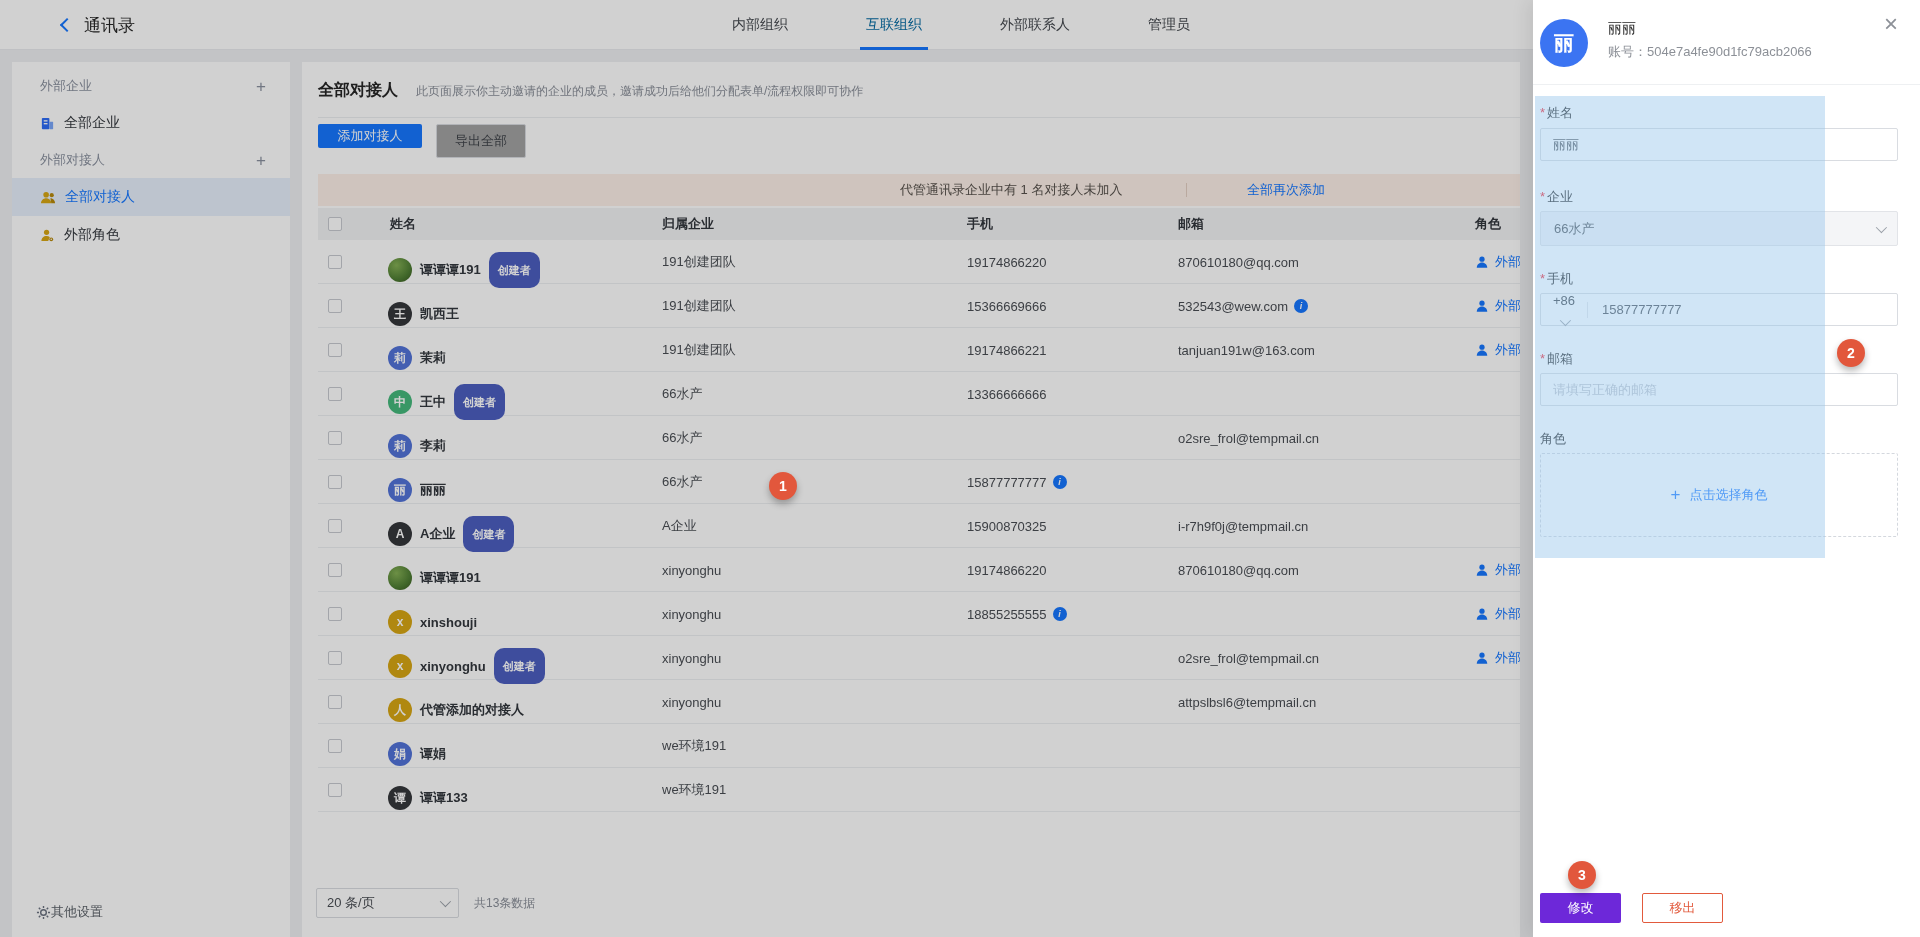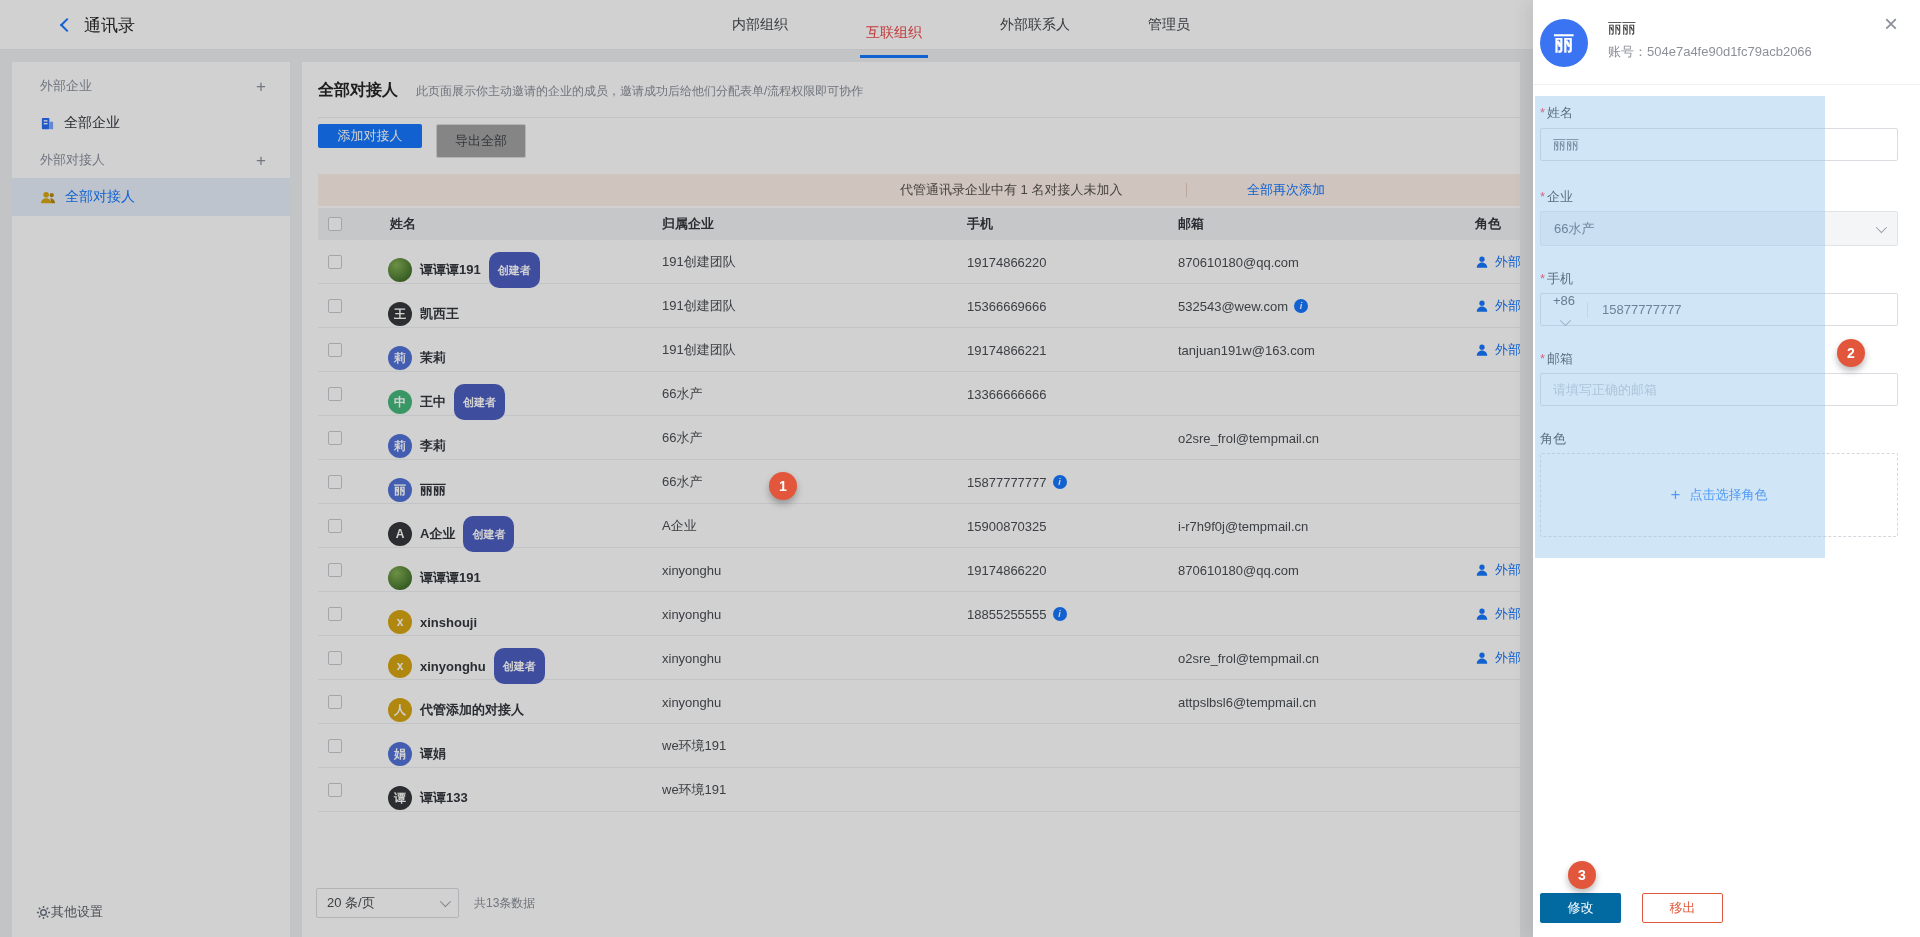--- a/index.html
+++ b/index.html
@@ -5,21 +5,21 @@
   * { margin:0; padding:0; box-sizing:border-box; }
   html,body { width:1920px; height:937px; overflow:hidden; }
   body { position:relative; background:#eef0f2; font-family:"Liberation Sans","DejaVu Sans",sans-serif; color:#33373d; }
 
   
   .topbar { position:absolute; left:0; top:0; width:1920px; height:50px; background:#ffffff; border-bottom:1px solid #e9ebee; }
   .back { position:absolute; left:62px; top:0; height:50px; display:flex; align-items:center; gap:12px; font-size:17px; color:#262626; cursor:pointer; }
   .chev-left { width:10px; height:10px; border-left:2px solid #1677ff; border-bottom:2px solid #1677ff; transform:rotate(45deg); }
   .tabs { position:absolute; left:732px; top:0; height:50px; display:flex; gap:78px; }
   .tab { position:relative; height:50px; display:flex; align-items:center; font-size:14px; color:#45494f; cursor:pointer; }
-  .tab.active { color:#ef4444;margin-top:8px; }
+  .tab.active { color:#0369a1; }
   .tab.active::after { content:""; position:absolute; left:-6px; right:-6px; bottom:0; height:3px; background:#1677ff; }
 
   
   .sidebar { position:absolute; left:12px; top:62px; width:278px; bottom:0; background:#ffffff; }
   .side-inner { padding-top:6px; }
   .side-title { height:36px; display:flex; align-items:center; padding:0 24px 0 28px; font-size:13px; color:#8a919f; }
   .side-title .plus { margin-left:auto; font-size:17px; color:#8a919f; cursor:pointer; line-height:1; }
   .side-item { height:38px; display:flex; align-items:center; gap:9px; padding-left:28px; font-size:14px; color:#33373d; cursor:pointer; }
   .side-item.active { background:#e7f0fc; color:#1677ff; }
   .side-item svg { flex:0 0 auto; }
@@ -74,21 +74,21 @@
   .d-input::placeholder { color:#c0c4cc; }
   .d-select { position:absolute; left:7px; width:358px; height:35px; border:1px solid #e2e4e8; border-radius:2px; background:#f4f5f7; font-size:13px; color:#4a4e54; display:flex; align-items:center; padding:0 13px; cursor:pointer; }
   .d-select .chev { margin-left:auto; }
   .phone-wrap { position:absolute; left:7px; top:293px; width:358px; height:33px; border:1px solid #d9dce1; border-radius:2px; display:flex; align-items:center; background:#fff; }
   .cc { display:flex; align-items:center; gap:10px; padding:0 12px; font-size:13px; color:#3c4046; cursor:pointer;flex-direction:column; }
   .phone-sep { width:1px; height:16px; background:#e4e6ea; margin-right:2px; }
   .phone-val { border:none; outline:none; flex:1; font-size:13px; color:#4a4e54; padding:0 12px; font-family:inherit; background:transparent; }
   .role-box { position:absolute; left:7px; top:453px; width:358px; height:84px; border:1px dashed #d4d8de; border-radius:2px; display:flex; align-items:center; justify-content:center; gap:9px; color:#1677ff; font-size:13px; cursor:pointer; }
   .role-box .plus-sign { font-size:17px; }
   .hl-blue { position:absolute; left:2px; top:96px; width:290px; height:462px; background:rgba(151,198,235,0.45); z-index:5; pointer-events:none; }
-  .d-btn-edit { position:absolute; left:7px; top:893px; width:81px; height:30px; background:#0369a1; color:#fff; border:none; border-radius:2px; font-size:13px; cursor:pointer; }
+  .d-btn-edit { position:absolute; left:7px; top:893px; width:81px; height:30px; background:#6d28d9; color:#fff; border:none; border-radius:2px; font-size:13px; cursor:pointer; }
   .d-btn-remove { position:absolute; left:109px; top:893px; width:81px; height:30px; background:#fff; color:#e25a3d; border:1px solid #e25a3d; border-radius:2px; font-size:13px; cursor:pointer; }
 
   
   .step-badge { position:absolute; width:28px; height:28px; border-radius:50%; background:#e2573c; color:#fff; font-size:14px; font-weight:bold; display:flex; align-items:center; justify-content:center; z-index:300; box-shadow:0 4px 7px rgba(0,0,0,0.28); }
 </style>
 </head>
 <body>
 
 <div class="topbar">
   <div class="back">
@@ -123,20 +123,29 @@
         <span class="plus">+</span>
       </div>
       <div class="side-item active">
         <svg width="16" height="15" viewBox="0 0 17 16">
           <circle cx="6.5" cy="5" r="3" fill="#d7a614"></circle>
           <path d="M1 14c0-3 2.5-5.3 5.5-5.3S12 11 12 14z" fill="#d7a614"></path>
           <circle cx="12.5" cy="5.5" r="2.2" fill="#b8890b"></circle>
           <path d="M11 8.7c2.8 0 5 2.4 5 5.3h-4" fill="#b8890b"></path>
         </svg>
         <span>全部对接人</span>
+      </div>
+      <div class="side-item">
+        <svg width="15" height="15" viewBox="0 0 16 16">
+          <circle cx="7" cy="4.6" r="2.8" fill="#d7a614"></circle>
+          <path d="M1.5 13.8c0-3 2.4-5.2 5.5-5.2 1.4 0 2.6.4 3.5 1.2l-1.8 4z" fill="#d7a614"></path>
+          <circle cx="12" cy="12" r="2" fill="#b8890b"></circle>
+          <circle cx="12" cy="12" r="0.8" fill="#fff"></circle>
+        </svg>
+        <span>外部角色</span>
       </div>
     </div>
   <div class="side-footer">
     <svg width="15" height="15" viewBox="0 0 16 16">
         <g fill="none" stroke="#6b7280" stroke-width="1.5">
           <circle cx="8" cy="8" r="3"></circle>
           <path d="M8 1v2.2M8 12.8V15M1 8h2.2M12.8 8H15M3 3l1.6 1.6M11.4 11.4L13 13M13 3l-1.6 1.6M4.6 11.4L3 13"></path>
         </g>
       </svg>
     <span>其他设置</span>

